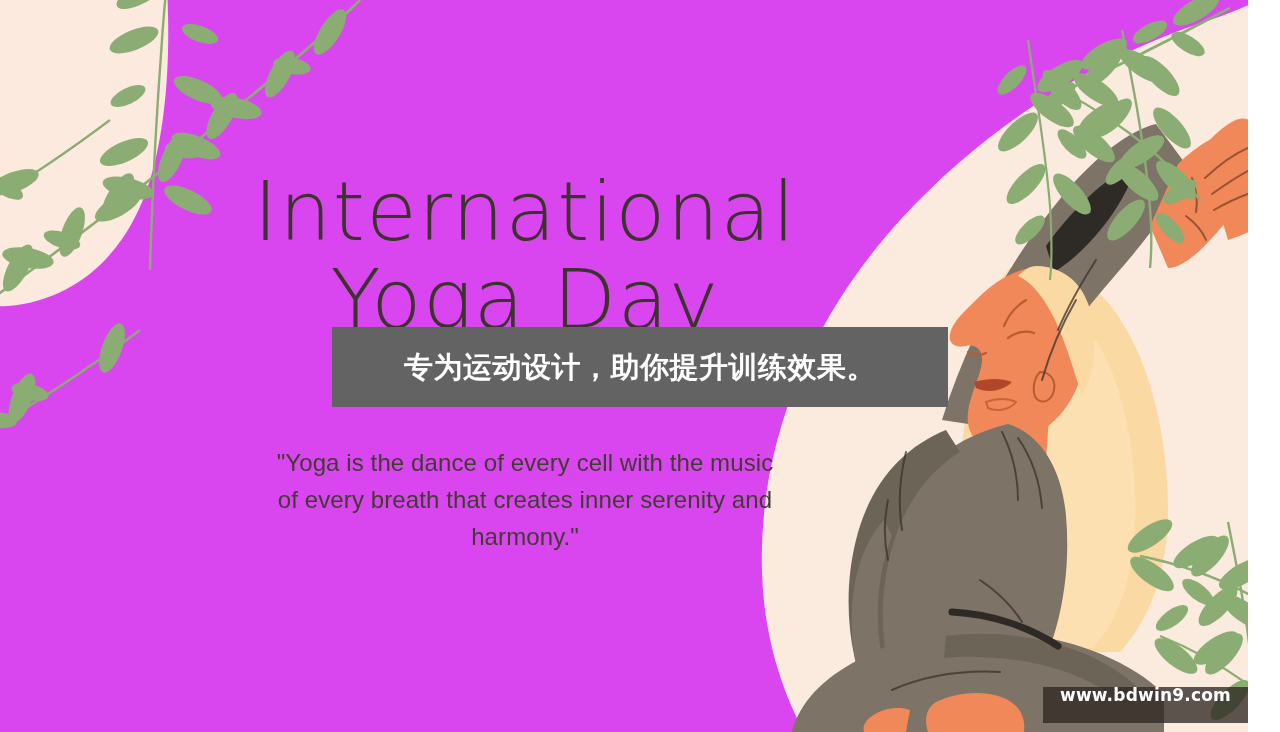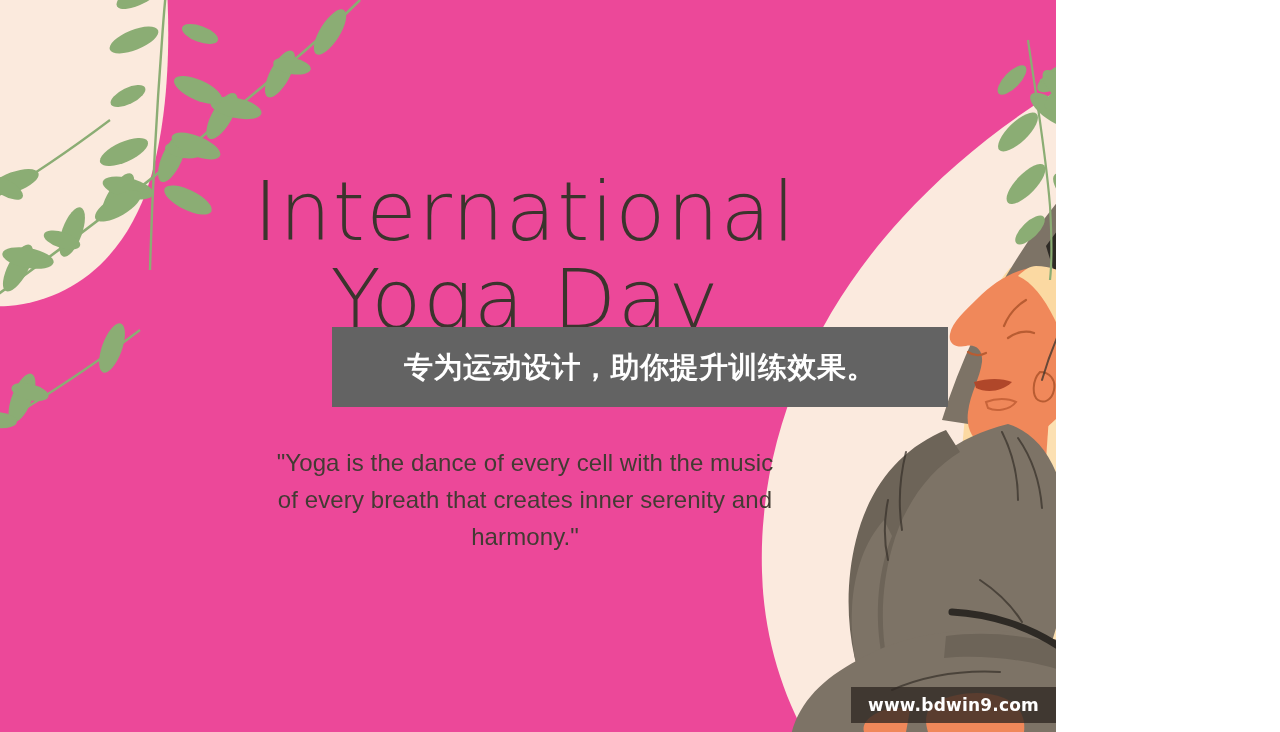--- a/index.html
+++ b/index.html
@@ -3,24 +3,24 @@
 <meta charset="utf-8">
 <title>International Yoga Day Banner</title>
 <style>
   html,body{margin:0;padding:0;background:#ffffff;}
   body{
     font-family:"Liberation Sans","DejaVu Sans",sans-serif;
     -webkit-font-smoothing:antialiased;
   }
   .banner{
     position:relative;
-    width:1056px;
+    width:1248px;
     height:732px;
     overflow:hidden;
-    background:#ec4899;
+    background:#d946ef;
   }
   .layer{position:absolute;top:0;left:0;width:1280px;height:732px;}
   .layer svg{display:block;width:1280px;height:732px;}
 
   
   .headline{
     position:absolute;
     left:0;
     top:168px;
     width:1050px;
@@ -77,21 +77,20 @@
 
   
   .watermark{
     position:absolute;
     right:0px;
     bottom:9px;
     height:36px;
     padding:0 17px;
     background:rgba(48,40,34,0.78);
     display:flex;
-    align-items:center;
     justify-content:center;
   }
   .watermark-text{
     color:#ffffff;
     font-family:"DejaVu Sans","Liberation Sans",sans-serif;
     font-weight:700;
     font-size:17px;
     letter-spacing:0.2px;
     line-height:1;
     white-space:nowrap;

